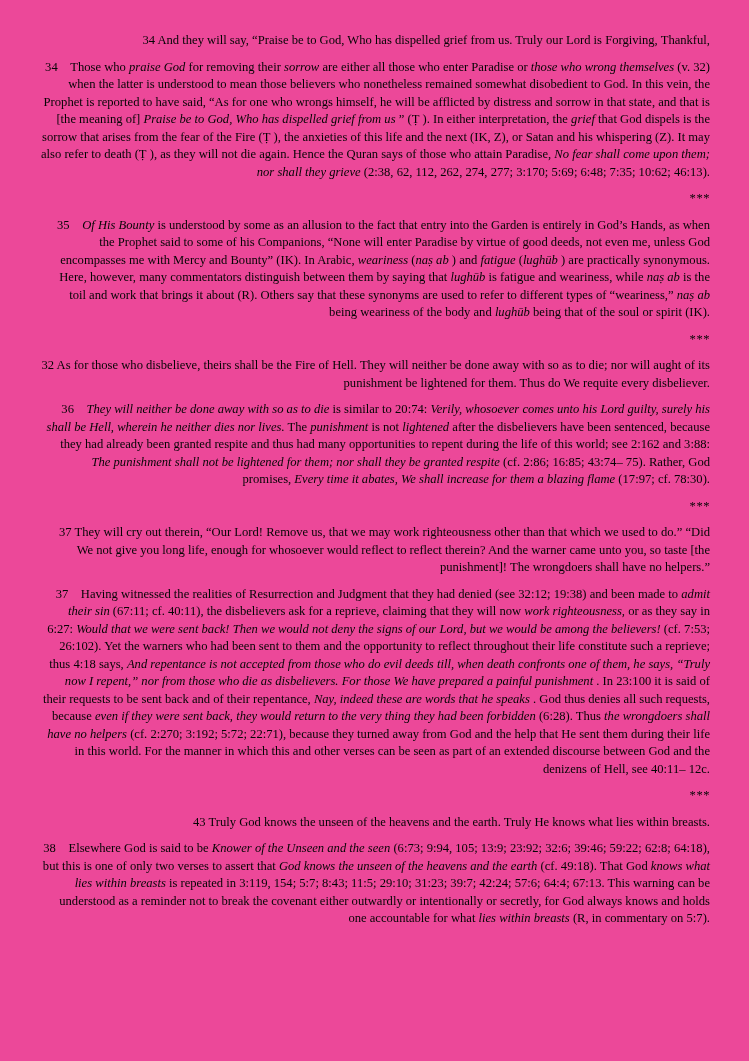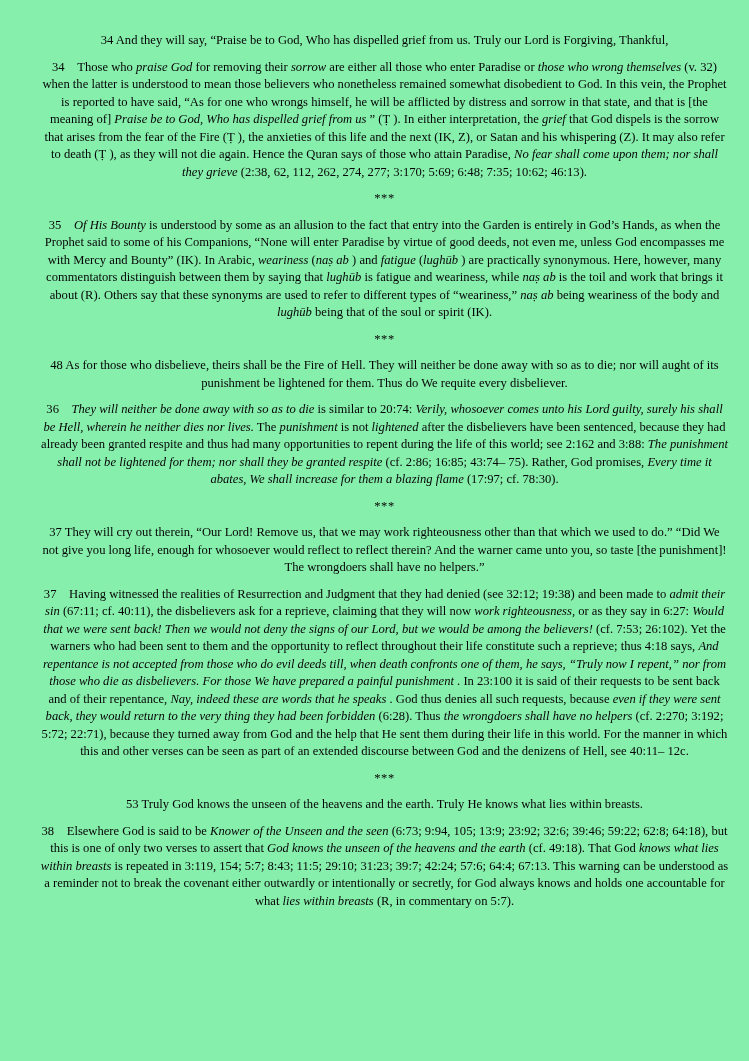--- a/index.html
+++ b/index.html
@@ -9,27 +9,27 @@
   }
   body {
     width: 749px;
     height: 1061px;
     overflow: hidden;
   }
   .page {
     box-sizing: border-box;
     width: 749px;
     min-height: 1061px;
-    padding: 32px 20px 20px 40px;
-    background: #86efac;
+    padding: 32px 39px 20px 40px;
+    background: #ec4899;
     color: #050505;
     font-family: "Liberation Serif", "DejaVu Serif", serif;
     font-size: 12.6px;
     line-height: 17.5px;
-    text-align: center;
+    text-align: right;
   }
   .page p {
     margin: 0 0 9px 0;
     padding: 0;
   }
   .page p.separator {
     letter-spacing: 0.5px;
   }
   .page i {
   }
@@ -37,22 +37,22 @@
 </head>
 <body>
 
 <main class="page">
   <div>
       <p class="verse"><span>34 And they will say, “Praise be to God, Who has dispelled grief from us. Truly our Lord is Forgiving, Thankful,</span></p>
       <p class="commentary"><span>34&nbsp;&nbsp;&nbsp;&nbsp;Those who </span><i>praise God</i><span> for removing their </span><i>sorrow</i><span> are either all those who enter Paradise or </span><i>those who wrong themselves</i><span> (v. 32) when the latter is understood to mean those believers who nonetheless remained somewhat disobedient to God. In this vein, the Prophet is reported to have said, “As for one who wrongs himself, he will be afflicted by distress and sorrow in that state, and that is [the meaning of] </span><i>Praise be to God, Who has dispelled grief from us </i><span>” (Ṭ ). In either interpretation, the </span><i>grief</i><span> that God dispels is the sorrow that arises from the fear of the Fire (Ṭ ), the anxieties of this life and the next (IK, Z), or Satan and his whispering (Z). It may also refer to death (Ṭ ), as they will not die again. Hence the Quran says of those who attain Paradise, </span><i>No fear shall come upon them; nor shall they grieve</i><span> (2:38, 62, 112, 262, 274, 277; 3:170; 5:69; 6:48; 7:35; 10:62; 46:13).</span></p>
       <p class="separator"><span>***</span></p>
       <p class="commentary"><span>35&nbsp;&nbsp;&nbsp;&nbsp;</span><i>Of His Bounty</i><span> is understood by some as an allusion to the fact that entry into the Garden is entirely in God’s Hands, as when the Prophet said to some of his Companions, “None will enter Paradise by virtue of good deeds, not even me, unless God encompasses me with Mercy and Bounty” (IK). In Arabic, </span><i>weariness</i><span> (</span><i>naṣ ab </i><span>) and </span><i>fatigue</i><span> (</span><i>lughūb </i><span>) are practically synonymous. Here, however, many commentators distinguish between them by saying that </span><i>lughūb</i><span> is fatigue and weariness, while </span><i>naṣ ab</i><span> is the toil and work that brings it about (R). Others say that these synonyms are used to refer to different types of “weariness,” </span><i>naṣ ab</i><span> being weariness of the body and </span><i>lughūb</i><span> being that of the soul or spirit (IK).</span></p>
       <p class="separator"><span>***</span></p>
-      <p class="verse"><span>48 As for those who disbelieve, theirs shall be the Fire of Hell. They will neither be done away with so as to die; nor will aught of its punishment be lightened for them. Thus do We requite every disbeliever.</span></p>
+      <p class="verse"><span>32 As for those who disbelieve, theirs shall be the Fire of Hell. They will neither be done away with so as to die; nor will aught of its punishment be lightened for them. Thus do We requite every disbeliever.</span></p>
       <p class="commentary"><span>36&nbsp;&nbsp;&nbsp;&nbsp;</span><i>They will neither be done away with so as to die</i><span> is similar to 20:74: </span><i>Verily, whosoever comes unto his Lord guilty, surely his shall be Hell, wherein he neither dies nor lives.</i><span> The </span><i>punishment</i><span> is not </span><i>lightened</i><span> after the disbelievers have been sentenced, because they had already been granted respite and thus had many opportunities to repent during the life of this world; see 2:162 and 3:88: </span><i>The punishment shall not be lightened for them; nor shall they be granted respite</i><span> (cf. 2:86; 16:85; 43:74– 75). Rather, God promises, </span><i>Every time it abates, We shall increase for them a blazing flame</i><span> (17:97; cf. 78:30).</span></p>
       <p class="separator"><span>***</span></p>
       <p class="verse"><span>37 They will cry out therein, “Our Lord! Remove us, that we may work righteousness other than that which we used to do.” “Did We not give you long life, enough for whosoever would reflect to reflect therein? And the warner came unto you, so taste [the punishment]! The wrongdoers shall have no helpers.”</span></p>
       <p class="commentary"><span>37&nbsp;&nbsp;&nbsp;&nbsp;Having witnessed the realities of Resurrection and Judgment that they had denied (see 32:12; 19:38) and been made to </span><i>admit their sin</i><span> (67:11; cf. 40:11), the disbelievers ask for a reprieve, claiming that they will now </span><i>work righteousness,</i><span> or as they say in 6:27: </span><i>Would that we were sent back! Then we would not deny the signs of our Lord, but we would be among the believers!</i><span> (cf. 7:53; 26:102). Yet the warners who had been sent to them and the opportunity to reflect throughout their life constitute such a reprieve; thus 4:18 says, </span><i>And repentance is not accepted from those who do evil deeds till, when death confronts one of them, he says, “Truly now I repent,” nor from those who die as disbelievers. For those We have prepared a painful punishment</i><span> . In 23:100 it is said of their requests to be sent back and of their repentance, </span><i>Nay, indeed these are words that he speaks</i><span> . God thus denies all such requests, because </span><i>even if they were sent back, they would return to the very thing they had been forbidden</i><span> (6:28). Thus </span><i>the wrongdoers shall have no helpers</i><span> (cf. 2:270; 3:192; 5:72; 22:71), because they turned away from God and the help that He sent them during their life in this world. For the manner in which this and other verses can be seen as part of an extended discourse between God and the denizens of Hell, see 40:11– 12c.</span></p>
       <p class="separator"><span>***</span></p>
-      <p class="verse"><span>53 Truly God knows the unseen of the heavens and the earth. Truly He knows what lies within breasts.</span></p>
+      <p class="verse"><span>43 Truly God knows the unseen of the heavens and the earth. Truly He knows what lies within breasts.</span></p>
       <p class="commentary"><span>38&nbsp;&nbsp;&nbsp;&nbsp;Elsewhere God is said to be </span><i>Knower of the Unseen and the seen</i><span> (6:73; 9:94, 105; 13:9; 23:92; 32:6; 39:46; 59:22; 62:8; 64:18), but this is one of only two verses to assert that </span><i>God knows the unseen of the heavens and the earth</i><span> (cf. 49:18). That God </span><i>knows what lies within breasts</i><span> is repeated in 3:119, 154; 5:7; 8:43; 11:5; 29:10; 31:23; 39:7; 42:24; 57:6; 64:4; 67:13. This warning can be understood as a reminder not to break the covenant either outwardly or intentionally or secretly, for God always knows and holds one accountable for what </span><i>lies within breasts</i><span> (R, in commentary on 5:7).</span></p>
     </div>
 </main>
 
 </body></html>

